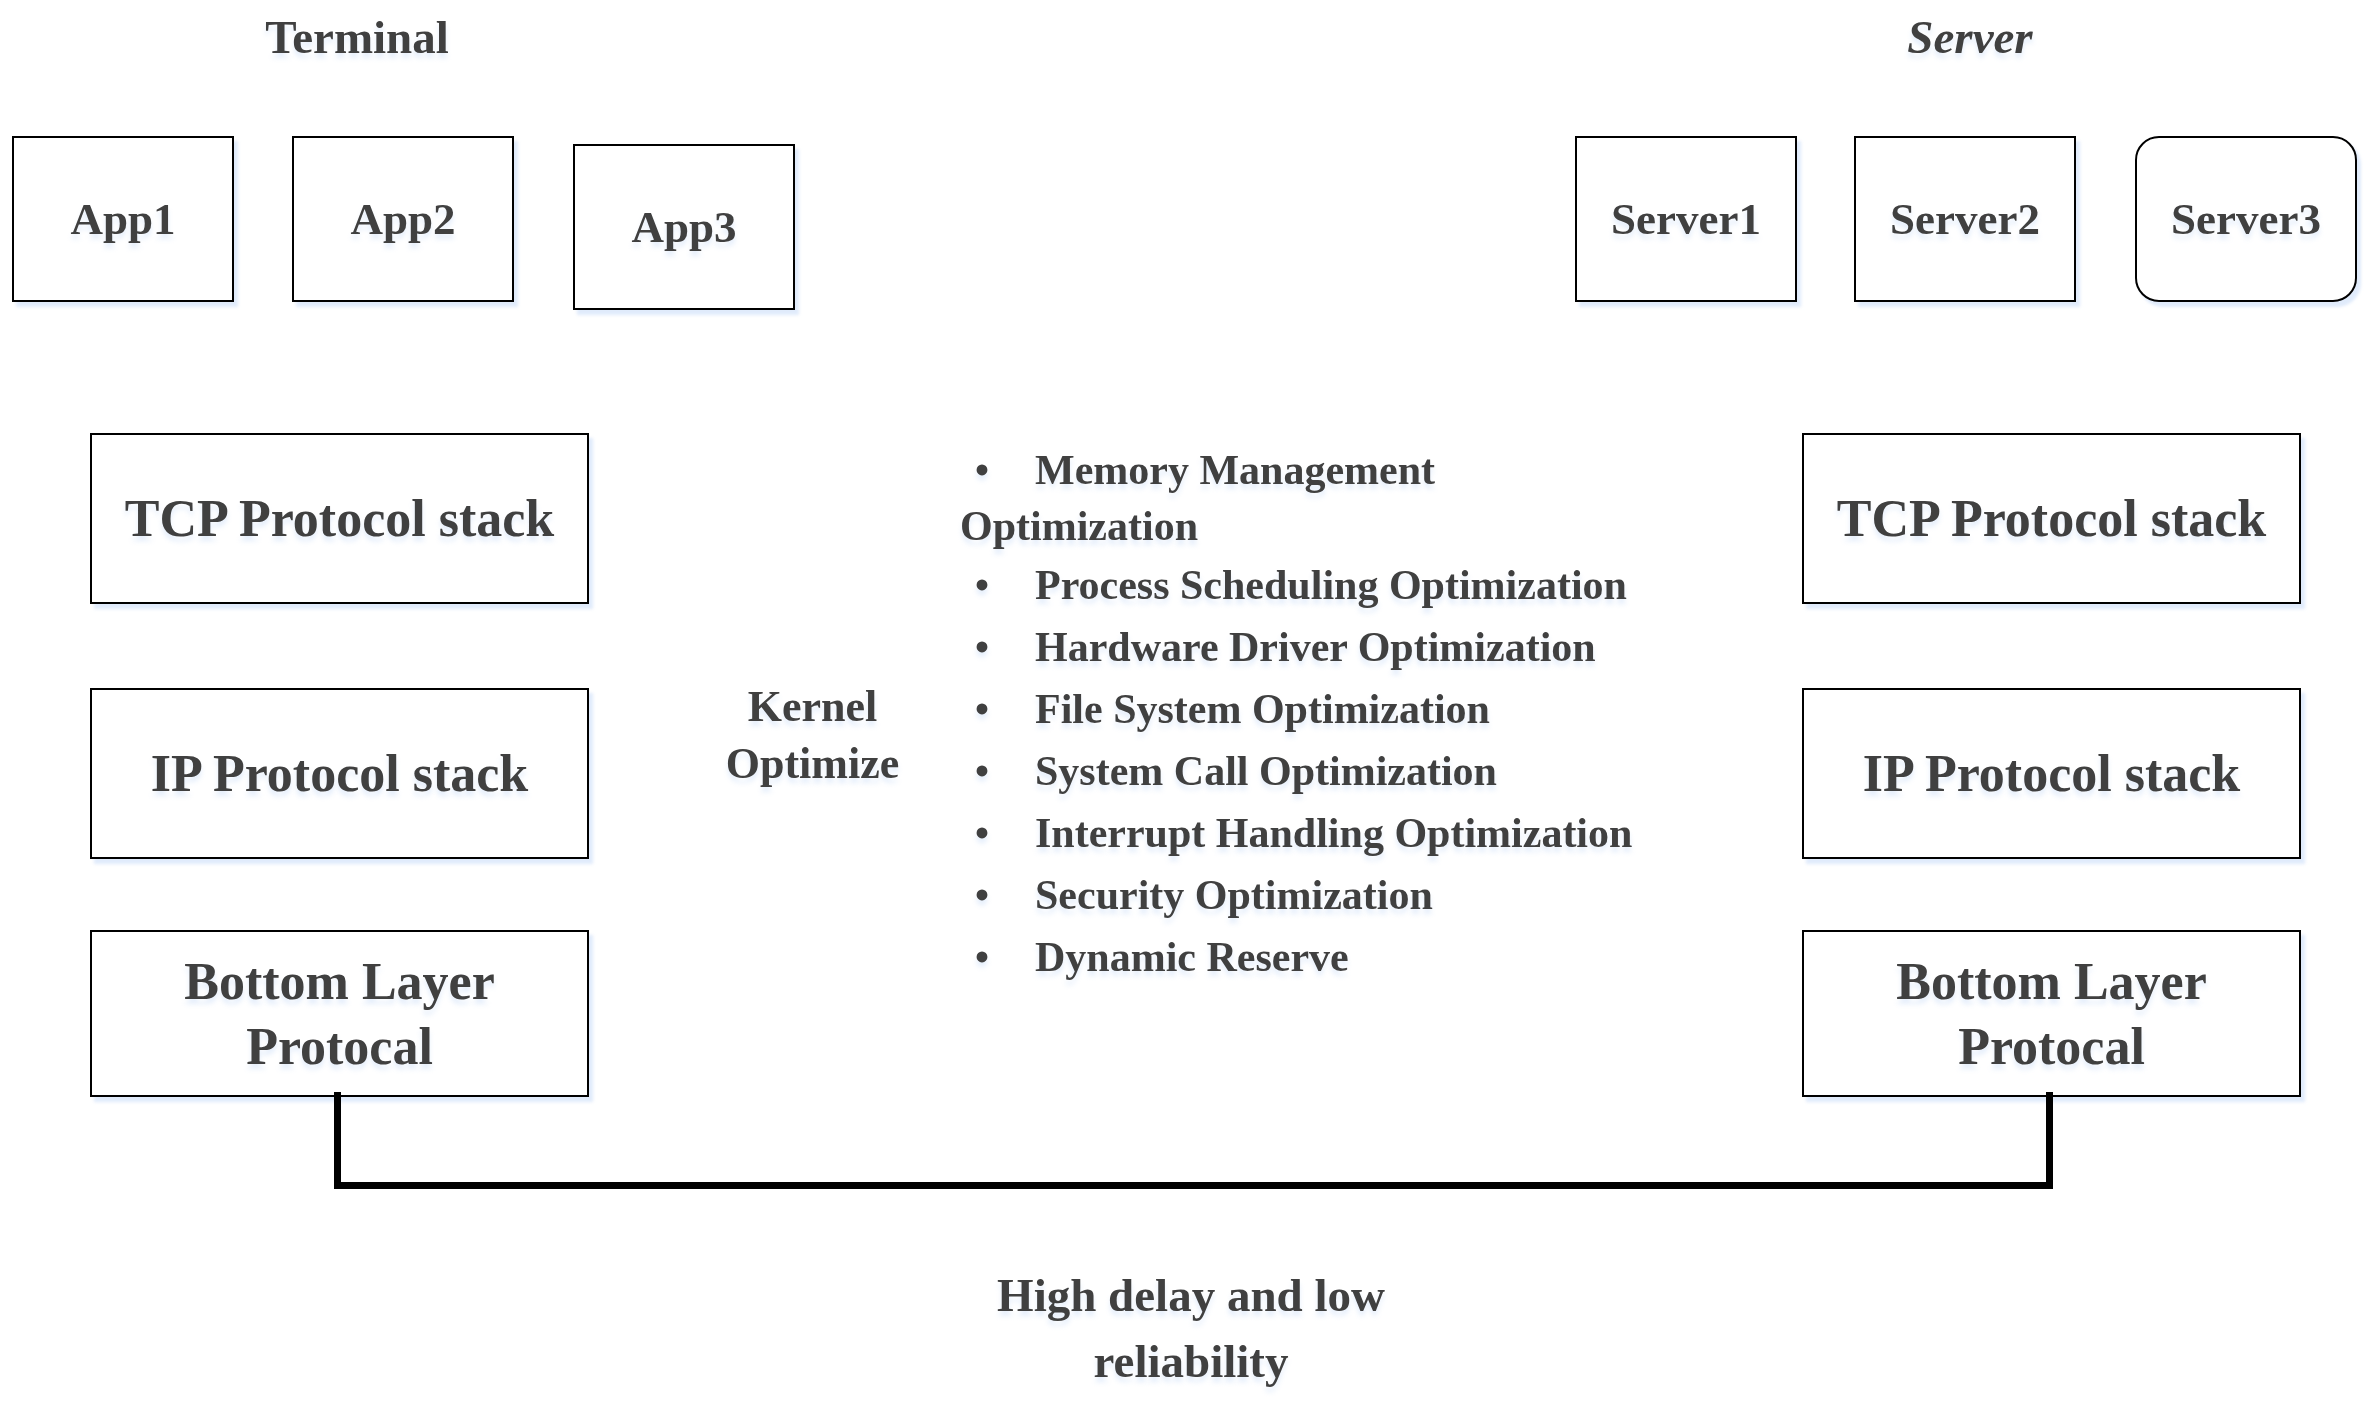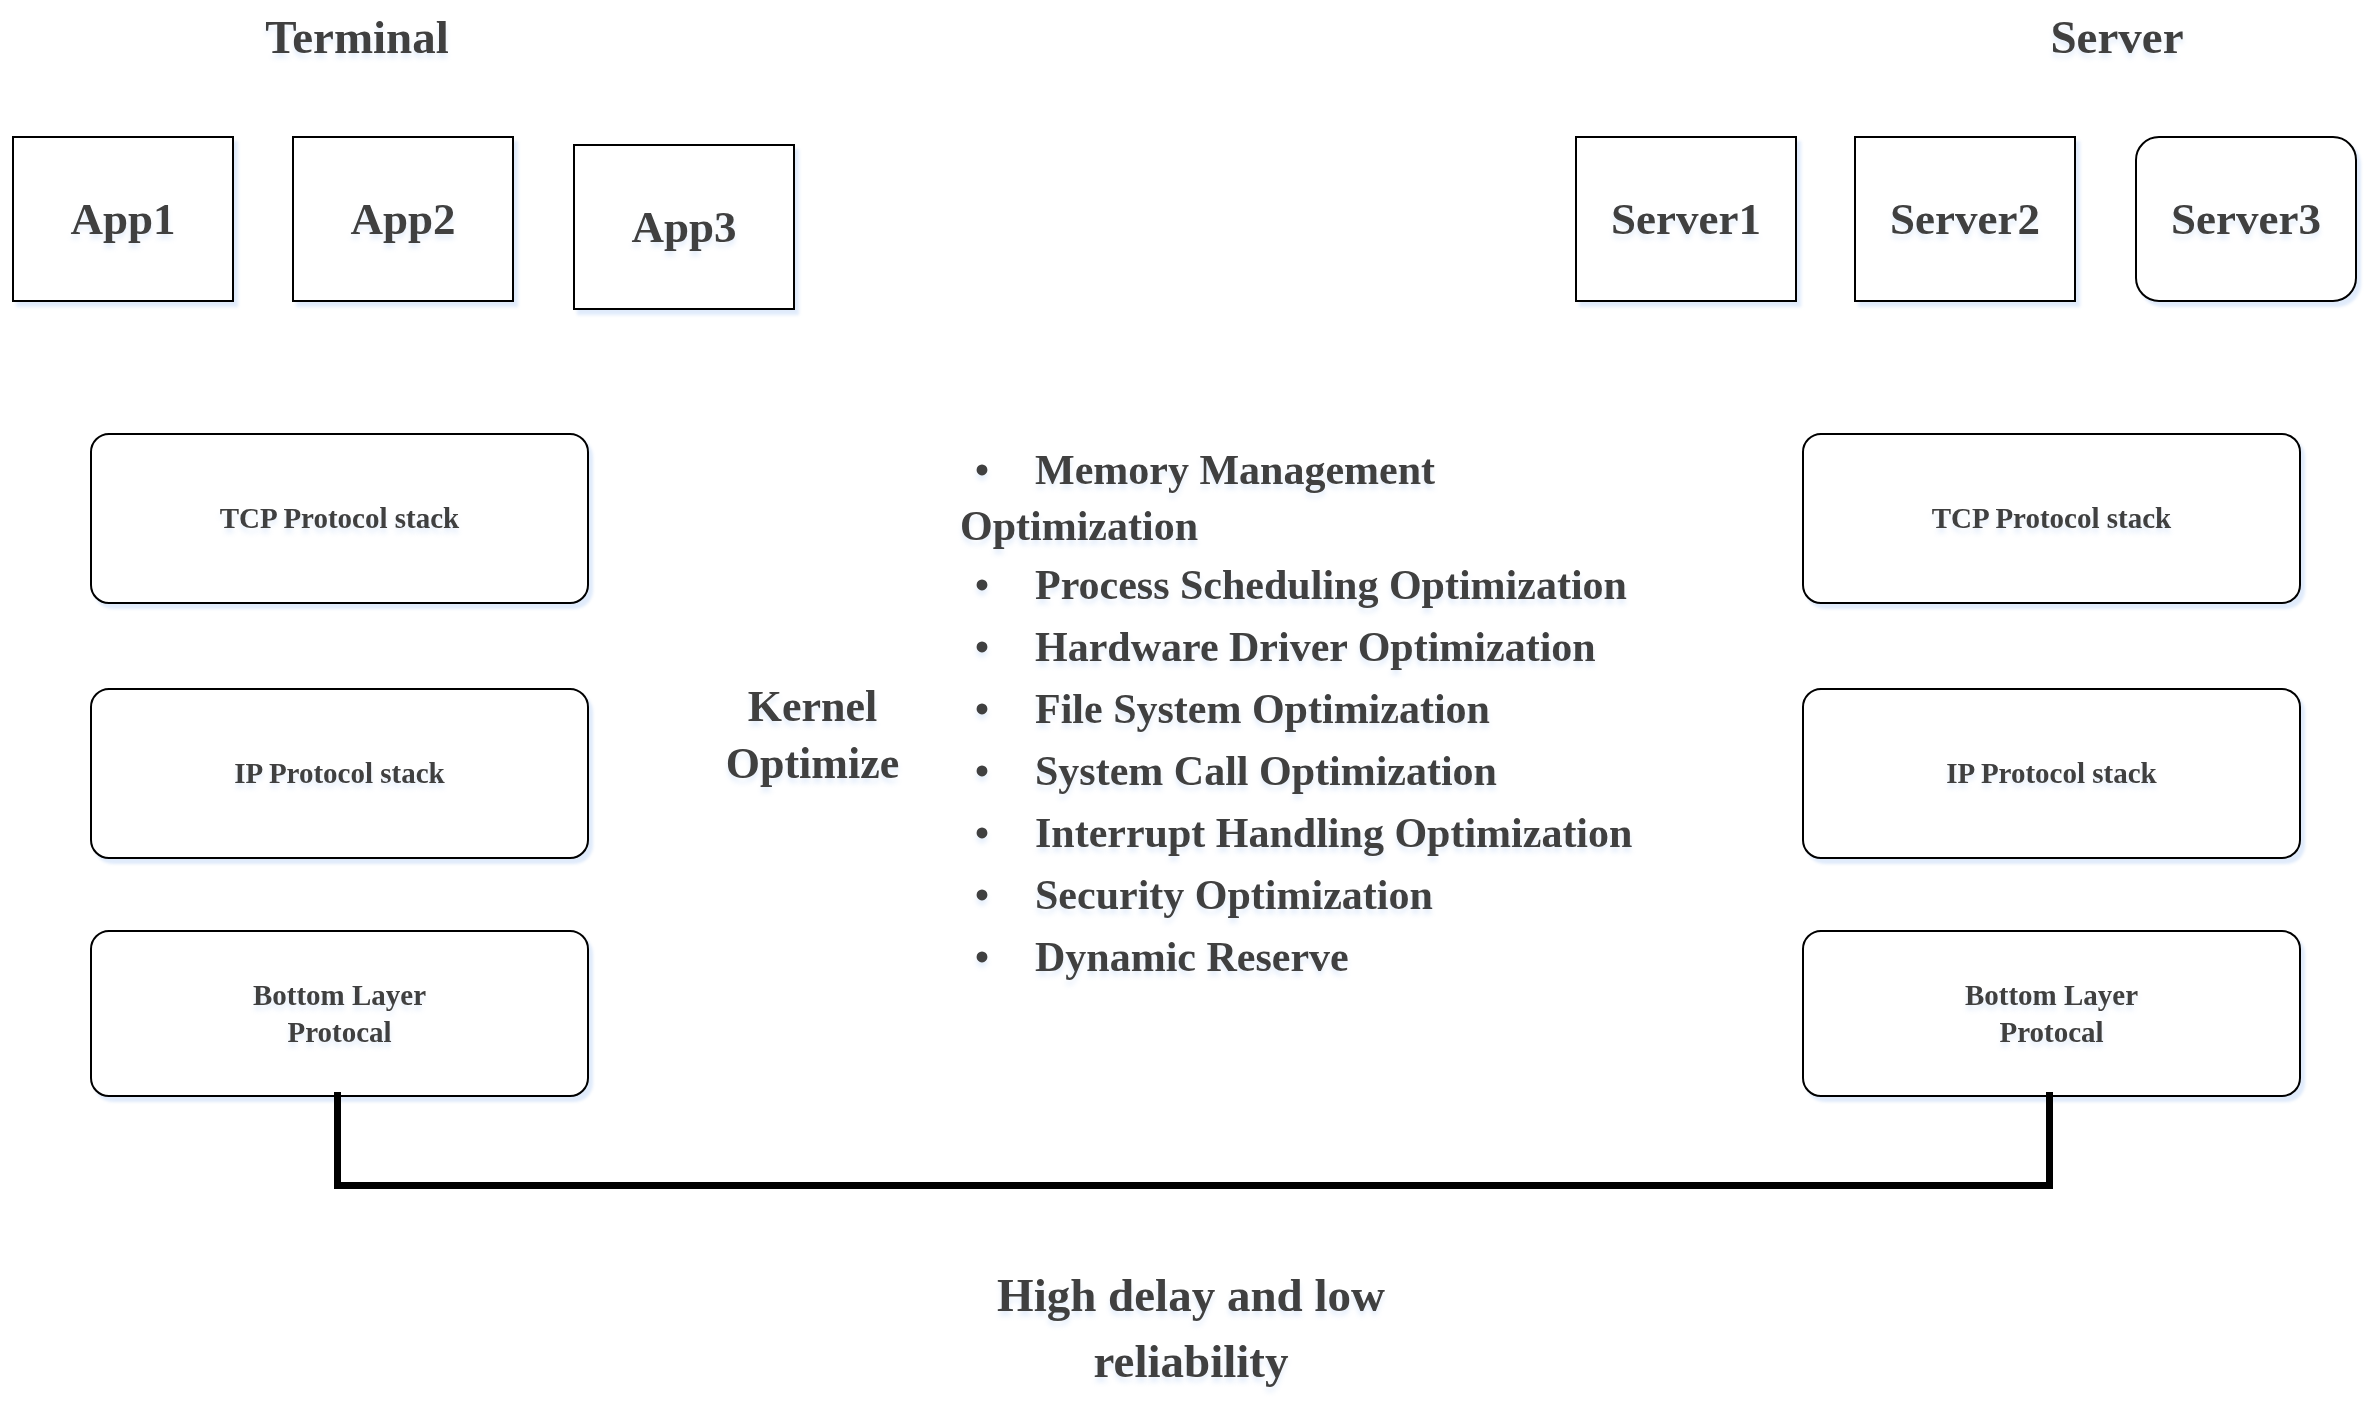--- a/index.html
+++ b/index.html
@@ -29,21 +29,21 @@
     background: #ffffff;
     border: 2px solid #000000;
     box-shadow: 4px 5px 3px rgba(203, 222, 248, 0.6);
     display: flex;
     flex-direction: column;
     align-items: center;
     justify-content: center;
     text-align: center;
   }
   .node-box { font-size: 45px; }
-  .stack-box { font-size: 29px; line-height: 1.25; border-radius: 19px; }
+  .stack-box { font-size: 52px; line-height: 1.25; }
   .kernel-label {
     position: absolute;
     left: 685px;
     top: 678px;
     width: 255px;
     font-size: 44px;
     line-height: 1.3;
     text-align: center;
   }
   .klist {
@@ -81,21 +81,21 @@
     line-height: 66px;
     text-align: center;
   }
 </style>
 </head>
 <body>
 
 <div class="stage">
 
   <div class="heading" style="left:157px; top:10px; width:400px;">Terminal</div>
-  <div class="heading" style="left:1917px; top:10px; width:400px;">Server</div>
+  <div class="heading" style="left:1770px; top:10px; width:400px;font-style:italic;">Server</div>
 
   <div class="box node-box" style="left:12px; top:136px; width:218px; height:162px;">
     <div>App1</div>
   </div>
   <div class="box node-box" style="left:292px; top:136px; width:218px; height:162px;">
     <div>App2</div>
   </div>
   <div class="box node-box" style="left:573px; top:144px; width:218px; height:162px;">
     <div>App3</div>
   </div>

